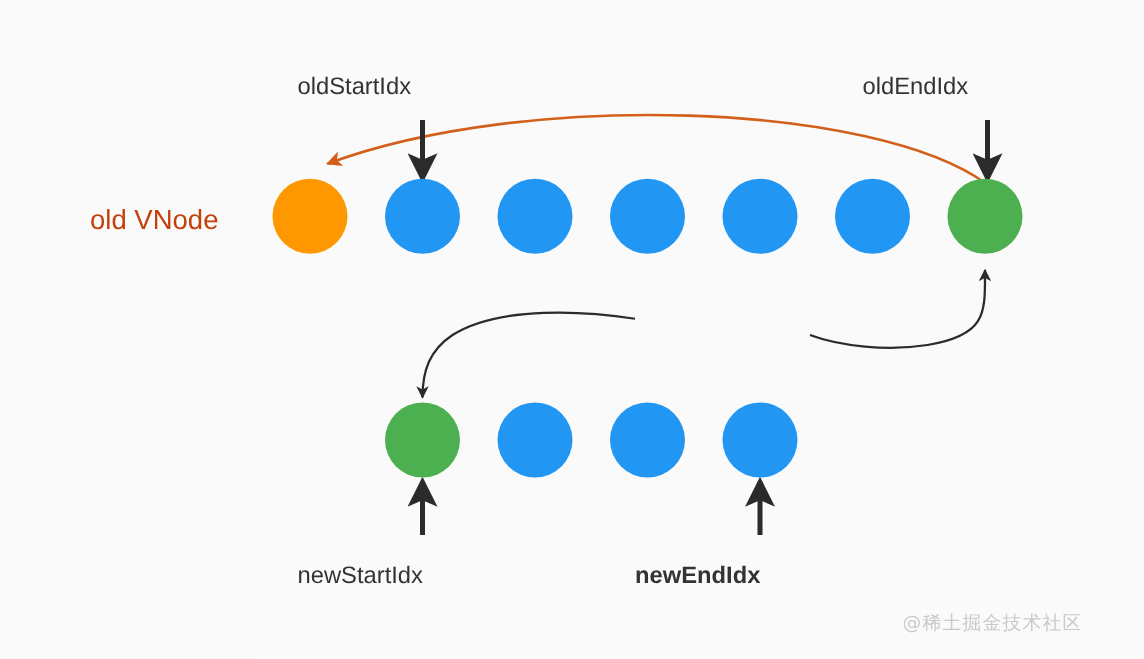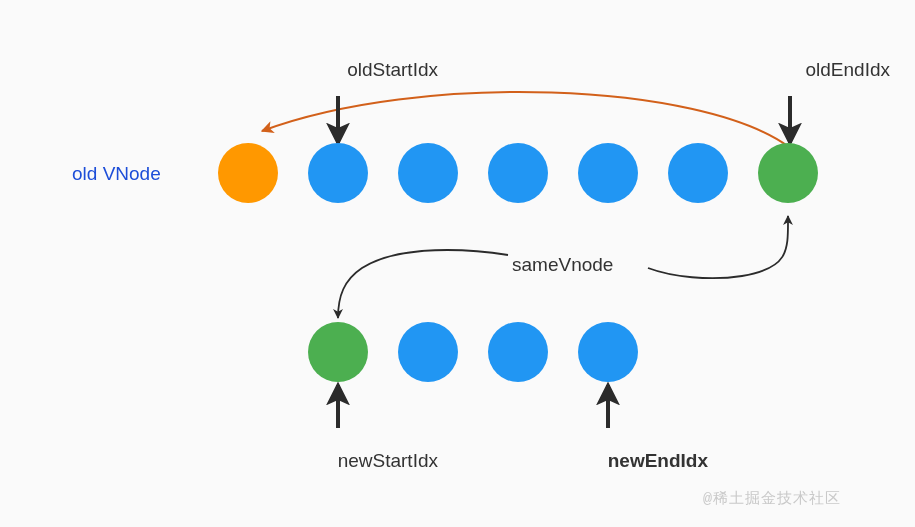--- a/index.html
+++ b/index.html
@@ -22,31 +22,31 @@
     width: 915px;
     height: 527px;
   }
   .node-circle {
     position: absolute;
     border-radius: 50%;
   }
   .row-label {
     position: absolute;
     font-family: "Liberation Sans", sans-serif;
-    font-size: 19px;
-    color: #1d4ed8;
+    font-size: 22px;
+    color: #c2410c;
     white-space: nowrap;
   }
   .idx-label {
     position: absolute;
     font-family: "Liberation Sans", sans-serif;
     font-size: 19px;
     color: #333333;
     white-space: nowrap;
-    text-align: right;
+    text-align: left;
   }
   .edge-label {
     position: absolute;
     font-family: "Liberation Sans", sans-serif;
     font-size: 19px;
     color: #333333;
     white-space: nowrap;
   }
   .watermark {
     position: absolute;
@@ -104,17 +104,16 @@
   <div class="node-circle" style="left:308px; top:322px; width:60px; height:60px; background:#4caf50;"></div>
   <div class="node-circle" style="left:398px; top:322px; width:60px; height:60px; background:#2196f3;"></div>
   <div class="node-circle" style="left:488px; top:322px; width:60px; height:60px; background:#2196f3;"></div>
   <div class="node-circle" style="left:578px; top:322px; width:60px; height:60px; background:#2196f3;"></div>
 
   <div class="idx-label" style="left:238px; top:59px; width:200px;">oldStartIdx</div>
   <div class="idx-label" style="left:238px; top:450px; width:200px;">newStartIdx</div>
   <div class="idx-label" style="left:690px; top:59px; width:200px;">oldEndIdx</div>
   <div class="idx-label" style="left:508px; top:450px; width:200px;font-weight:bold;">newEndIdx</div>
 
-  <div class="edge-label" style="left:512px; top:254px;">sameVnode</div>
 
-  <div class="watermark" style="left:703px; top:489px;font-family:Liberation Mono, monospace;">@稀土掘金技术社区</div>
+  <div class="watermark" style="left:722px; top:489px;">@稀土掘金技术社区</div>
 
 </div>
 
 </body></html>

